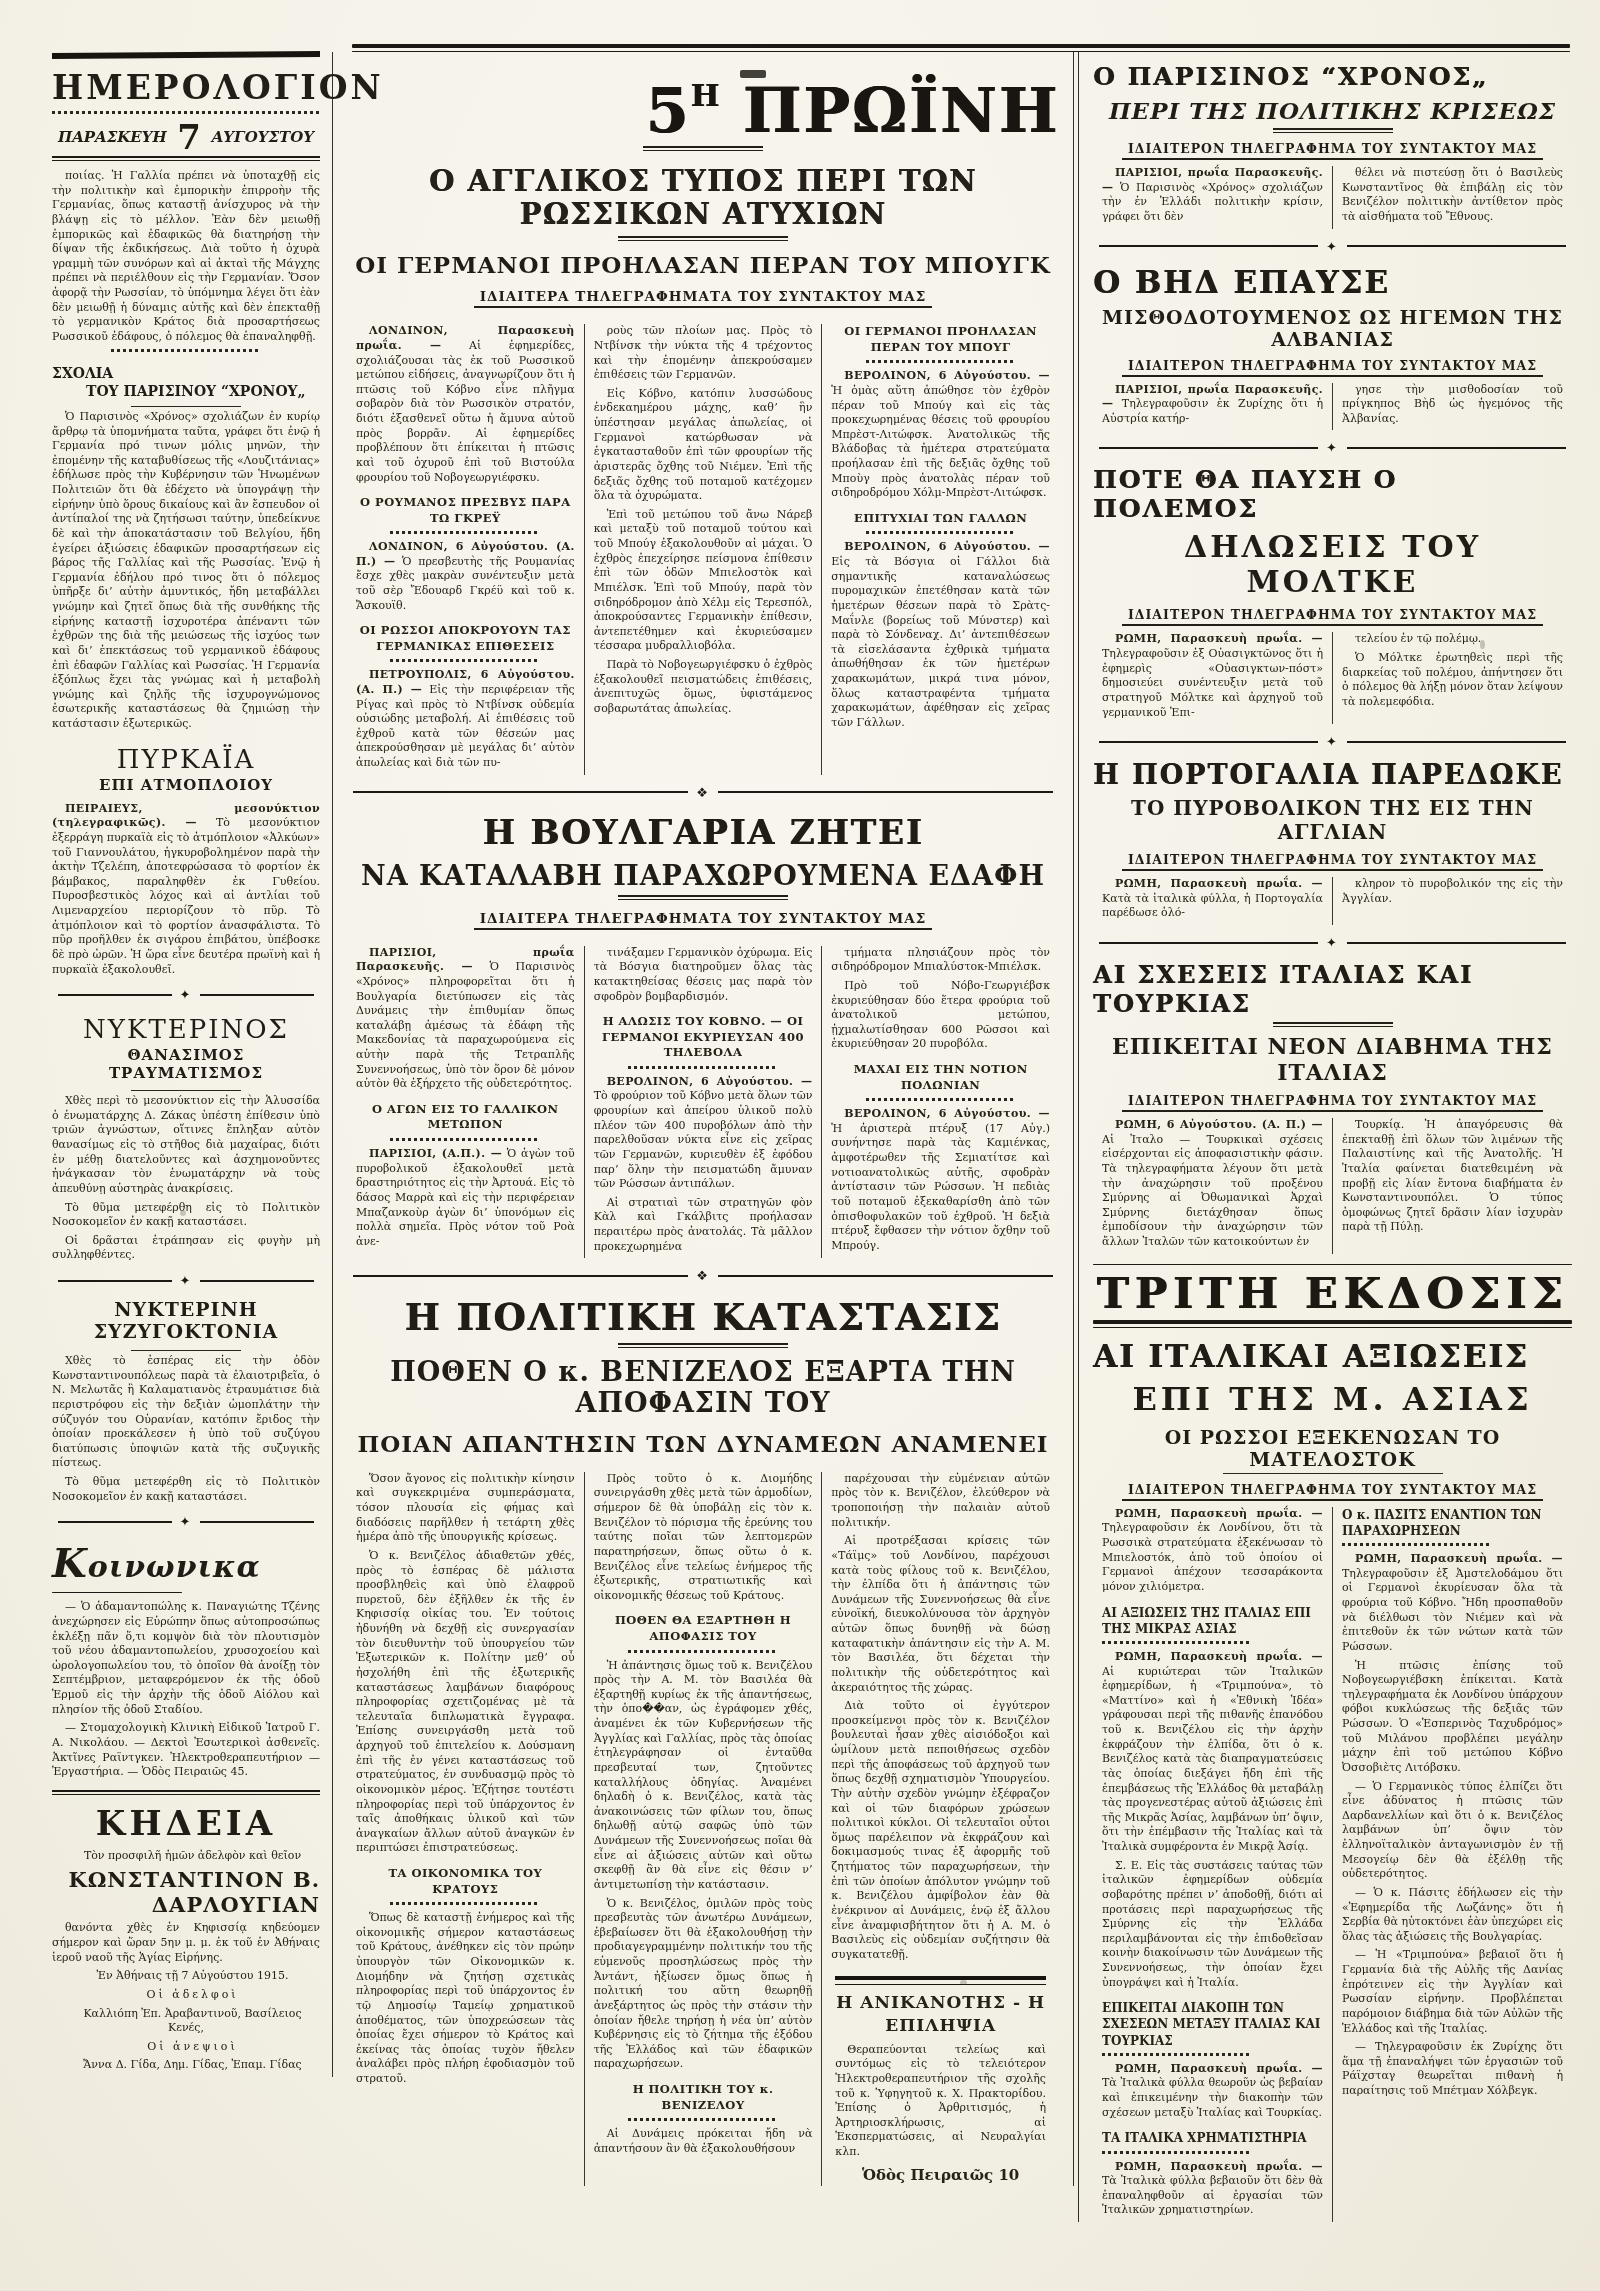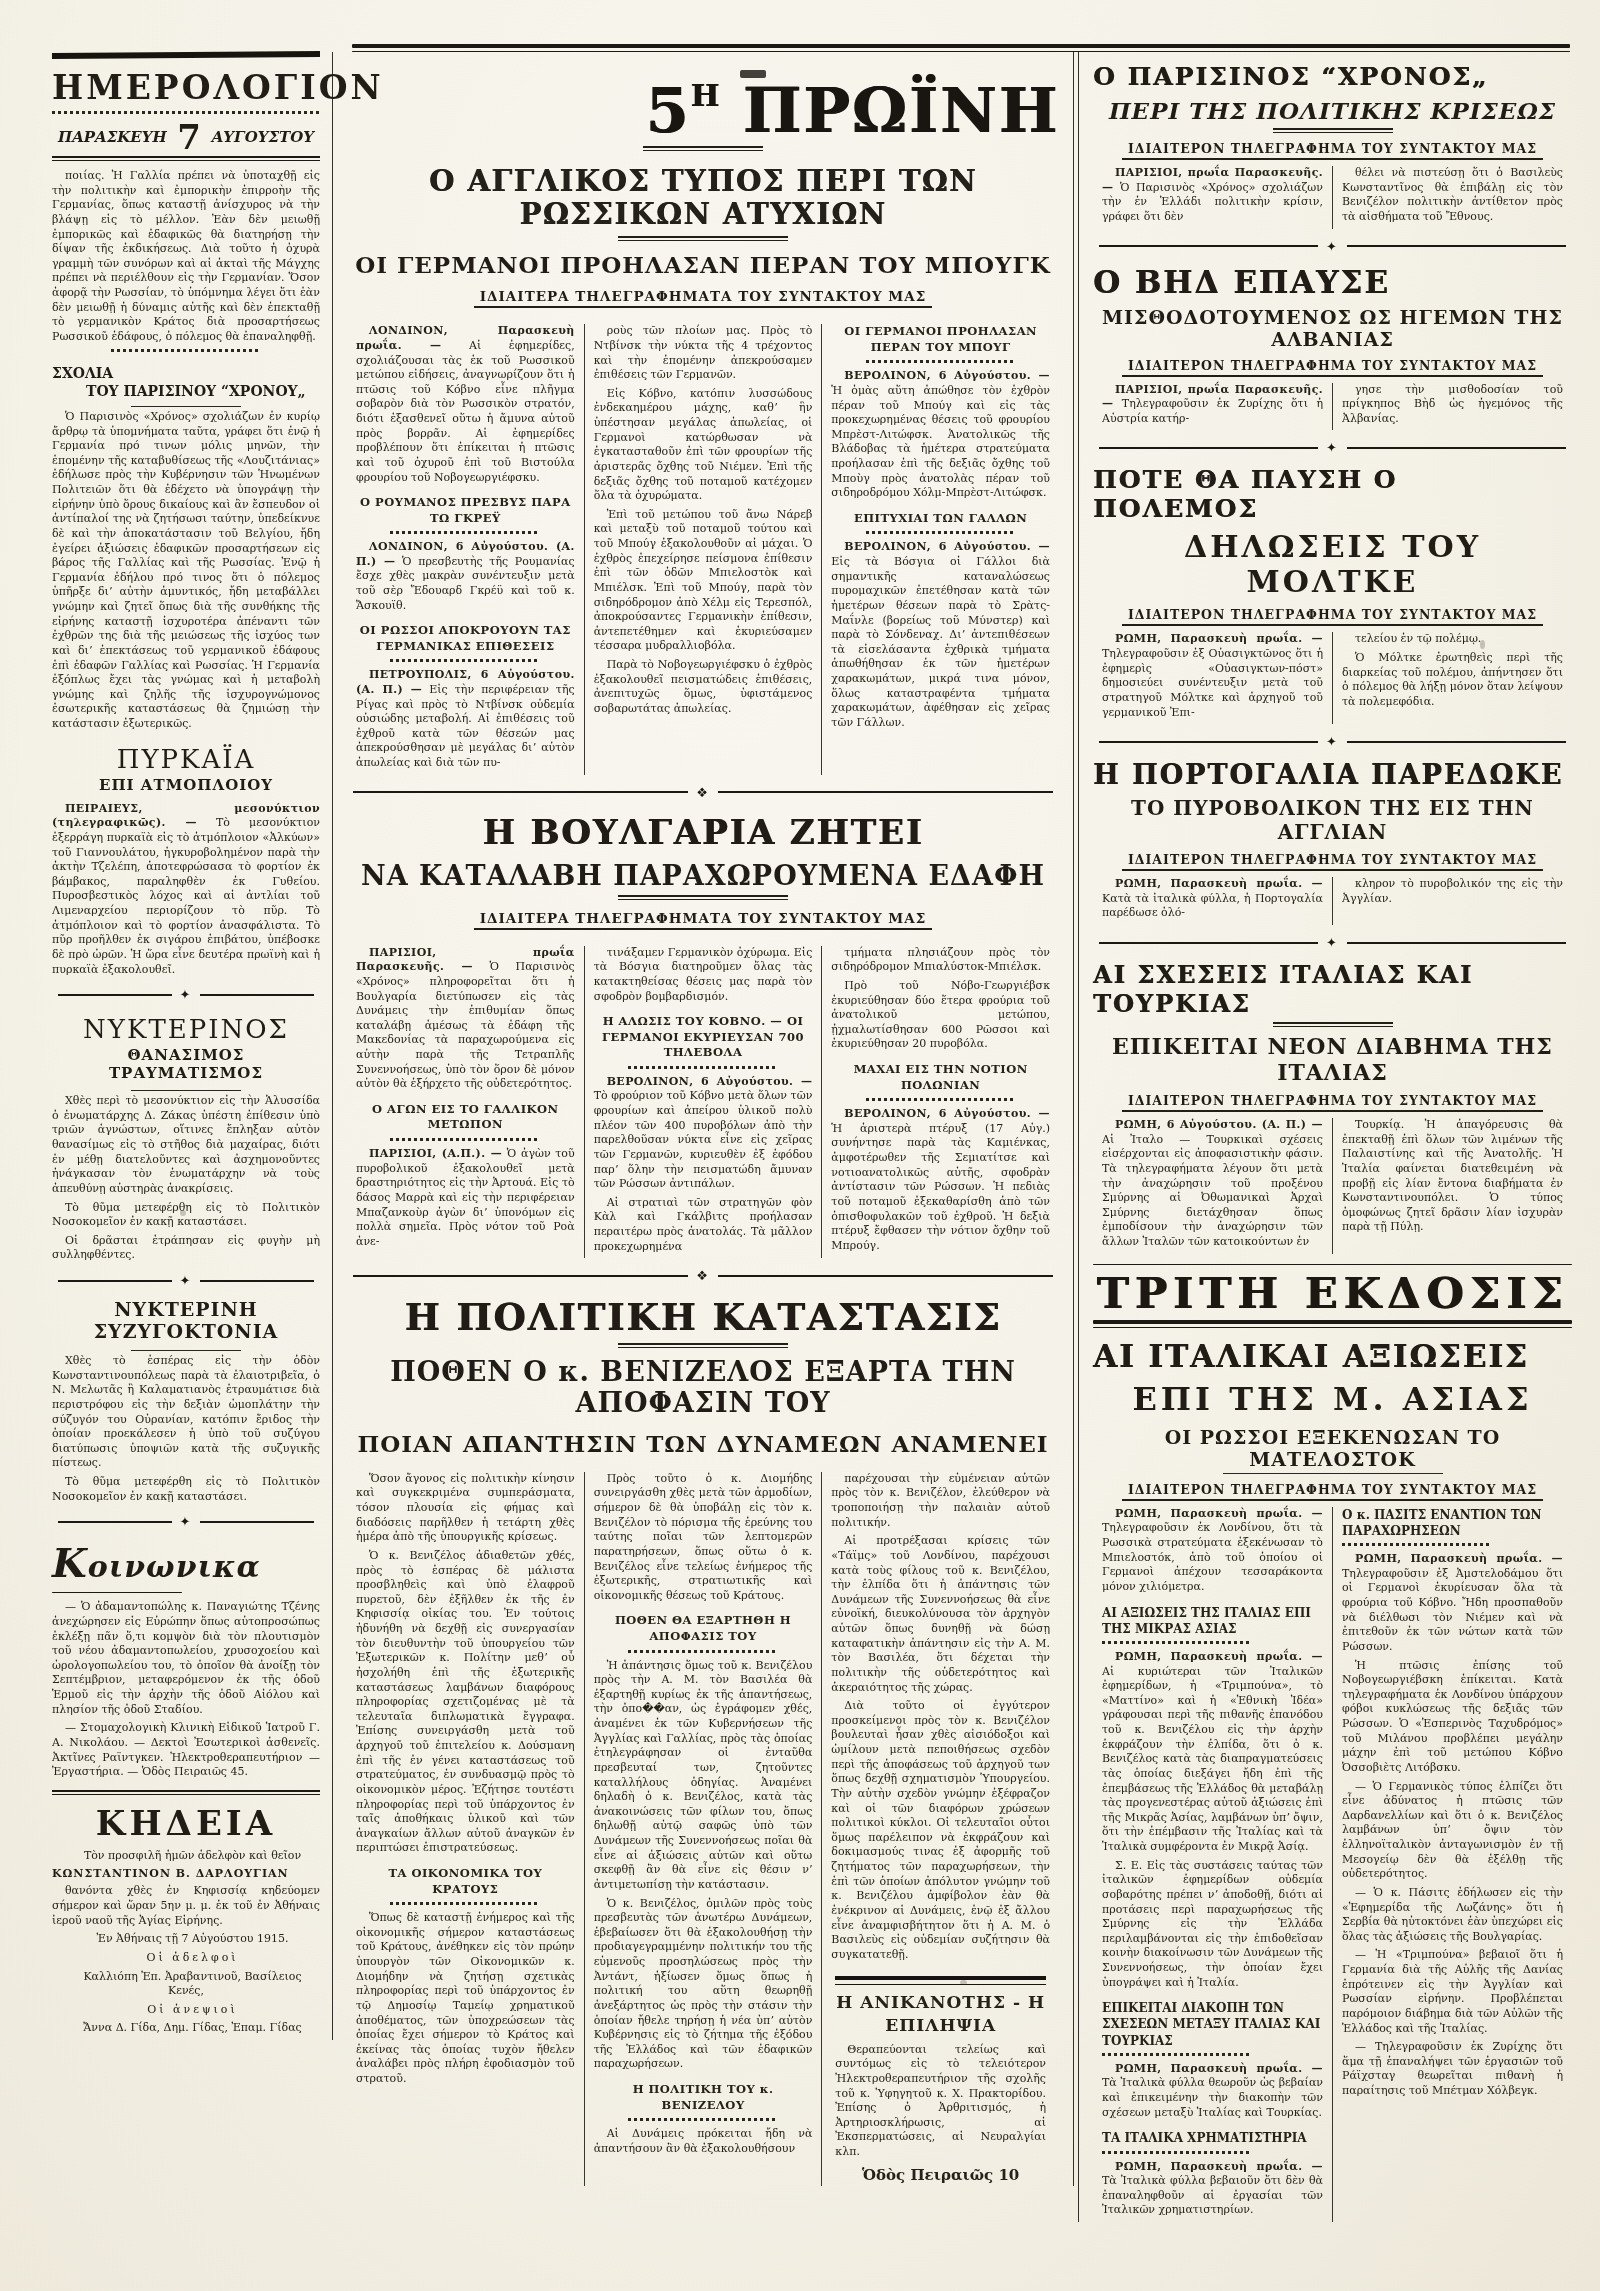--- a/index.html
+++ b/index.html
@@ -32,21 +32,21 @@
   .bt{font-size:11px;line-height:1.33;text-align:justify;color:#262218;}
   .bt p{margin:0 0 4px;text-indent:13px;}
   .lead{font-weight:700;letter-spacing:.4px;}
   .lc-sub{margin:12px 0 6px;font-weight:700;font-size:14px;line-height:1.3;color:#211d16;}
   .lc-sub .t2{display:block;padding-left:34px;}
   .lc-h-big{text-align:center;font-size:26px;font-weight:500;letter-spacing:2px;margin:12px 0 2px;}
   .lc-h-mid{text-align:center;font-size:15px;font-weight:700;letter-spacing:1px;margin:0 0 8px;}
   .lc-display{font-size:30px;font-weight:600;font-style:italic;letter-spacing:1px;margin:10px 0 6px;}
   .lc-display:first-letter{font-size:40px;}
   .kid-head{text-align:center;font-size:34px;font-weight:700;letter-spacing:4px;margin:8px 0 6px;}
-  .kid-name{text-align:left;font-weight:700;font-size:11px;letter-spacing:1px;margin:4px 0;}
+  .kid-name{text-align:right;font-weight:700;font-size:21px;letter-spacing:1px;margin:4px 0;}
   .kid-center{text-align:center;text-indent:0;}
   
   .col-center{width:712px;flex:none;padding:0 14px;border-right:1px solid #33302a;margin-right:4px;}
   .top-rules{position:absolute;top:44px;left:352px;right:30px;}
   .ed5{ceneter:0;text-align:right;font-size:62px;font-weight:900;letter-spacing:2px;line-height:1;margin:28px 0 0;color:#191510;text-shadow:1px 0 0 #191510;}
   .ed5 sup{font-size:30px;vertical-align:26px;letter-spacing:0;}
   .c-h1{text-align:center;font-weight:700;font-size:29px;letter-spacing:1.5px;margin:14px 0 0;line-height:1.15;color:#24201a;text-shadow:.6px 0 0 #24201a;}
   .c-h2{text-align:center;font-weight:600;font-size:23px;letter-spacing:1px;margin:10px 0 0;line-height:1.2;}
   .kicker{text-align:center;font-weight:700;font-size:13.5px;letter-spacing:1px;margin:10px auto 2px;border-bottom:2px solid #221e18;display:table;padding:0 6px 2px;}
   .brow{display:flex;margin-top:16px;}
@@ -214,21 +214,21 @@
         <div class="shortrule w1"></div>
         <div class="kicker">ΙΔΙΑΙΤΕΡΑ ΤΗΛΕΓΡΑΦΗΜΑΤΑ ΤΟΥ ΣΥΝΤΑΚΤΟΥ ΜΑΣ</div>
         <div class="brow bt">
           <div class="bcol">
             <p><span class="lead">ΠΑΡΙΣΙΟΙ, πρωΐα Παρασκευῆς. —</span> <span>Ὁ Παρισινὸς «Χρόνος» πληροφορεῖται ὅτι ἡ Βουλγαρία διετύπωσεν εἰς τὰς Δυνάμεις τὴν ἐπιθυμίαν ὅπως καταλάβῃ ἀμέσως τὰ ἐδάφη τῆς Μακεδονίας τὰ παραχωρούμενα εἰς αὐτὴν παρὰ τῆς Τετραπλῆς Συνεννοήσεως, ὑπὸ τὸν ὅρον δὲ μόνον αὐτὸν θὰ ἐξήρχετο τῆς οὐδετερότητος.</span></p>
             <div class="csub"><span>Ο ΑΓΩΝ ΕΙΣ ΤΟ ΓΑΛΛΙΚΟΝ ΜΕΤΩΠΟΝ</span><div class="wavy"></div></div>
             <p><span class="lead">ΠΑΡΙΣΙΟΙ, (Α.Π.). —</span> <span>Ὁ ἀγὼν τοῦ πυροβολικοῦ ἐξακολουθεῖ μετὰ δραστηριότητος εἰς τὴν Ἀρτουά. Εἰς τὸ δάσος Μαρρὰ καὶ εἰς τὴν περιφέρειαν Μπαζανκοὺρ ἀγὼν διʼ ὑπονόμων εἰς πολλὰ σημεῖα. Πρὸς νότον τοῦ Ροὰ ἀνε-</span></p>
           </div>
           <div class="bcol">
             <p>τινάξαμεν Γερμανικὸν ὀχύρωμα. Εἰς τὰ Βόσγια διατηροῦμεν ὅλας τὰς κατακτηθείσας θέσεις μας παρὰ τὸν σφοδρὸν βομβαρδισμόν.</p>
-            <div class="csub"><span>Η ΑΛΩΣΙΣ ΤΟΥ ΚΟΒΝΟ. — ΟΙ ΓΕΡΜΑΝΟΙ ΕΚΥΡΙΕΥΣΑΝ 700 ΤΗΛΕΒΟΛΑ</span><div class="wavy"></div></div>
+            <div class="csub"><span>Η ΑΛΩΣΙΣ ΤΟΥ ΚΟΒΝΟ. — ΟΙ ΓΕΡΜΑΝΟΙ ΕΚΥΡΙΕΥΣΑΝ 400 ΤΗΛΕΒΟΛΑ</span><div class="wavy"></div></div>
             <p><span class="lead">ΒΕΡΟΛΙΝΟΝ, 6 Αὐγούστου. —</span> <span>Τὸ φρούριον τοῦ Κόβνο μετὰ ὅλων τῶν φρουρίων καὶ ἀπείρου ὑλικοῦ πολὺ πλέον τῶν 400 πυροβόλων ἀπὸ τὴν παρελθοῦσαν νύκτα εἶνε εἰς χεῖρας τῶν Γερμανῶν, κυριευθὲν ἐξ ἐφόδου παρʼ ὅλην τὴν πεισματώδη ἄμυναν τῶν Ρώσσων ἀντιπάλων.</span></p>
             <p>Αἱ στρατιαὶ τῶν στρατηγῶν φὸν Κὰλ καὶ Γκάλβιτς προήλασαν περαιτέρω πρὸς ἀνατολάς. Τὰ μᾶλλον προκεχωρημένα</p>
           </div>
           <div class="bcol">
             <p>τμήματα πλησιάζουν πρὸς τὸν σιδηρόδρομον Μπιαλύστοκ-Μπιέλσκ.</p>
             <p>Πρὸ τοῦ Νόβο-Γεωργιέβσκ ἐκυριεύθησαν δύο ἕτερα φρούρια τοῦ ἀνατολικοῦ μετώπου, ᾐχμαλωτίσθησαν 600 Ρῶσσοι καὶ ἐκυριεύθησαν 20 πυροβόλα.</p>
             <div class="csub"><span>ΜΑΧΑΙ ΕΙΣ ΤΗΝ ΝΟΤΙΟΝ ΠΟΛΩΝΙΑΝ</span><div class="wavy"></div></div>
             <p><span class="lead">ΒΕΡΟΛΙΝΟΝ, 6 Αὐγούστου. —</span> <span>Ἡ ἀριστερὰ πτέρυξ (17 Αὐγ.) συνήντησε παρὰ τὰς Καμιένκας, ἀμφοτέρωθεν τῆς Σεμιατίτσε καὶ νοτιοανατολικῶς αὐτῆς, σφοδρὰν ἀντίστασιν τῶν Ρώσσων. Ἡ πεδιὰς τοῦ ποταμοῦ ἐξεκαθαρίσθη ἀπὸ τῶν ὀπισθοφυλακῶν τοῦ ἐχθροῦ. Ἡ δεξιὰ πτέρυξ ἔφθασεν τὴν νότιον ὄχθην τοῦ Μπρούγ.</span></p>
           </div>
         </div>

